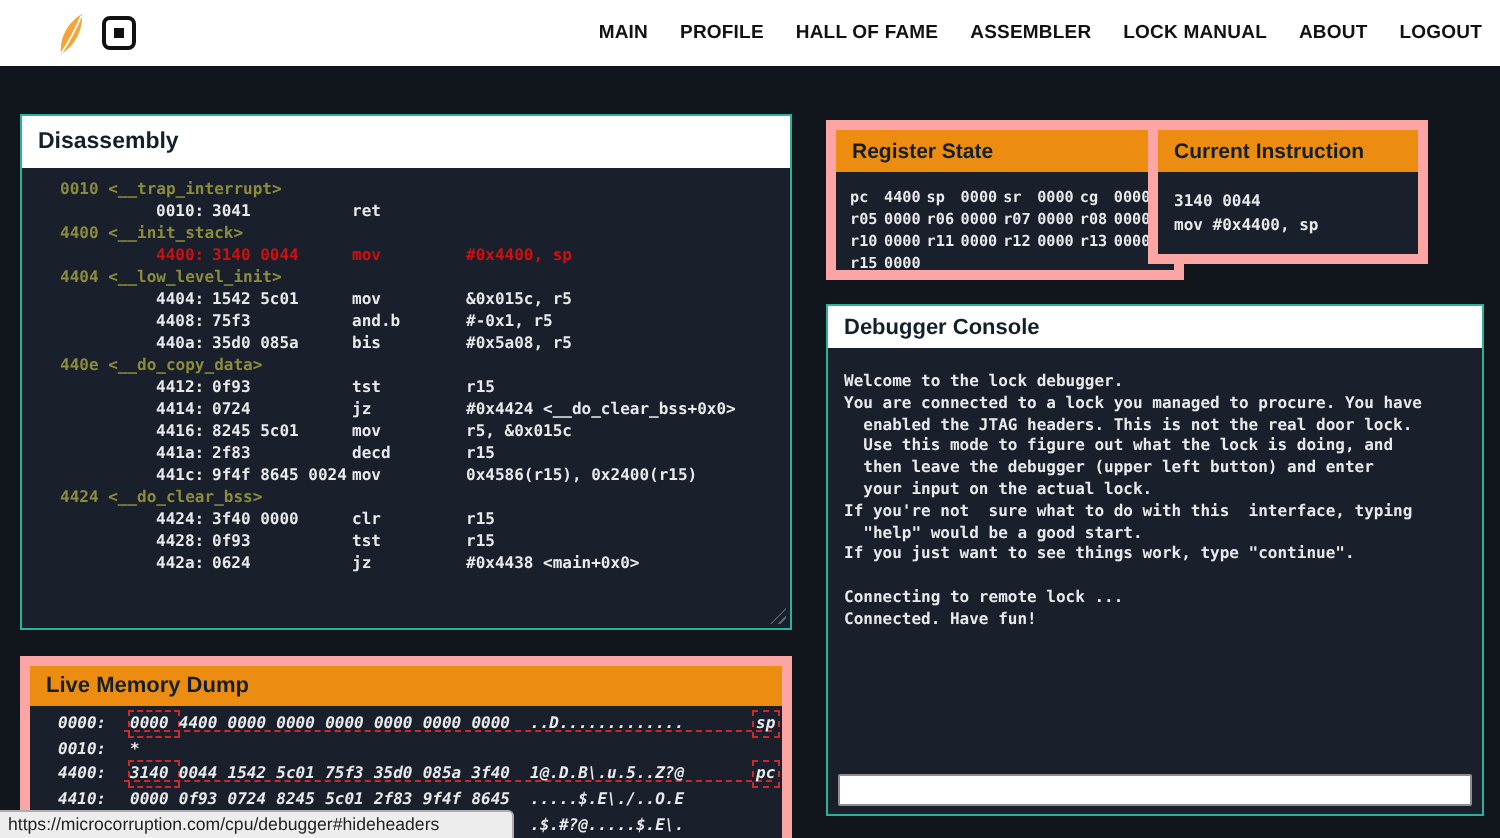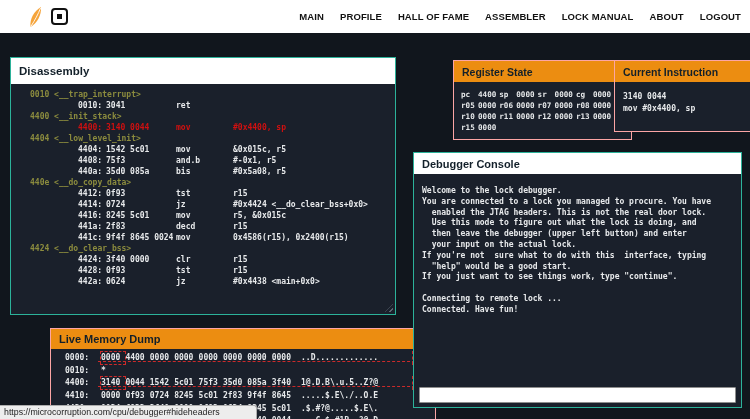--- a/index.html
+++ b/index.html
@@ -15,21 +15,21 @@
   .sq-logo { width:17px; height:17px; border:2.5px solid #111; border-radius:4px;
              display:flex; align-items:center; justify-content:center; }
   .sq-logo .inner { width:5px; height:5px; background:#111; }
   .nav { margin-left:auto; display:flex; align-items:center; gap:16px; padding-right:9px; }
   .nav-item { font-size:9.5px; font-weight:700; color:#121212; letter-spacing:0.1px;
               text-decoration:none; cursor:pointer; white-space:nowrap; }
 
   
   .panel { position:absolute; background:#1A202B; }
   .panel.teal   { border:1px solid #2CB29A; }
-  .panel.orange { border:1px solid #fca5a5;margin-left:40px; }
+  .panel.orange { border:5px solid #fca5a5; }
   .phead { font-weight:700; color:#13202A; padding:0 8px; display:flex; align-items:center; }
   .teal   > .phead { background:#ffffff; }
   .orange > .phead { background:#EC8D11; }
 
   .mono { font-family:"DejaVu Sans Mono", monospace; font-weight:700; color:#E7E9EB; }
 
   
   #disasm { left:10px; top:57px; width:386px; height:258px; }
   #disasm .phead { height:26px; font-size:11.5px; }
   #disasm .body { position:relative; height:230px; overflow:hidden; padding-top:5px; }
@@ -41,21 +41,21 @@
   .dline.insn .mn   { display:inline-block; width:57px; }
   .dline.insn.current, .dline.insn.current span { color:#D01010; }
   .rs-handle { position:absolute; right:2px; bottom:2px; width:8px; height:8px; cursor:nwse-resize;
                background:repeating-linear-gradient(-45deg, transparent 0 2px, #5C6673 2px 3px);
                clip-path:polygon(100% 0, 100% 100%, 0 100%); }
 
   
   #memdump { left:10px; top:328px; width:386px; height:100px; }
   #memdump .phead { height:20px; font-size:11px; }
   #memdump .body { position:relative; padding-top:3px; overflow:hidden; height:76px; }
-  .mrow { position:relative; height:12.7px; font-size:8px; line-height:12px; white-space:pre; }
+  .mrow { position:relative; height:12.7px; font-size:8px; line-height:12px; white-space:pre;font-style:italic; }
   .maddr { position:absolute; left:14px; }
   .mstar { position:absolute; left:50px; }
   .mwords { position:absolute; left:50px; }
   .mword { display:inline-block; width:24.4px; }
   .mword.hl { outline:1px dashed #CC2A2A; outline-offset:0px; }
   .mascii { position:absolute; left:250px; }
   .mmark  { position:absolute; left:362px; outline:1px dashed #CC2A2A; padding:0 1px; }
   .ptrline { position:absolute; left:47px; right:5px; top:9px; border-top:1px dashed #CC2A2A; }
 
   

